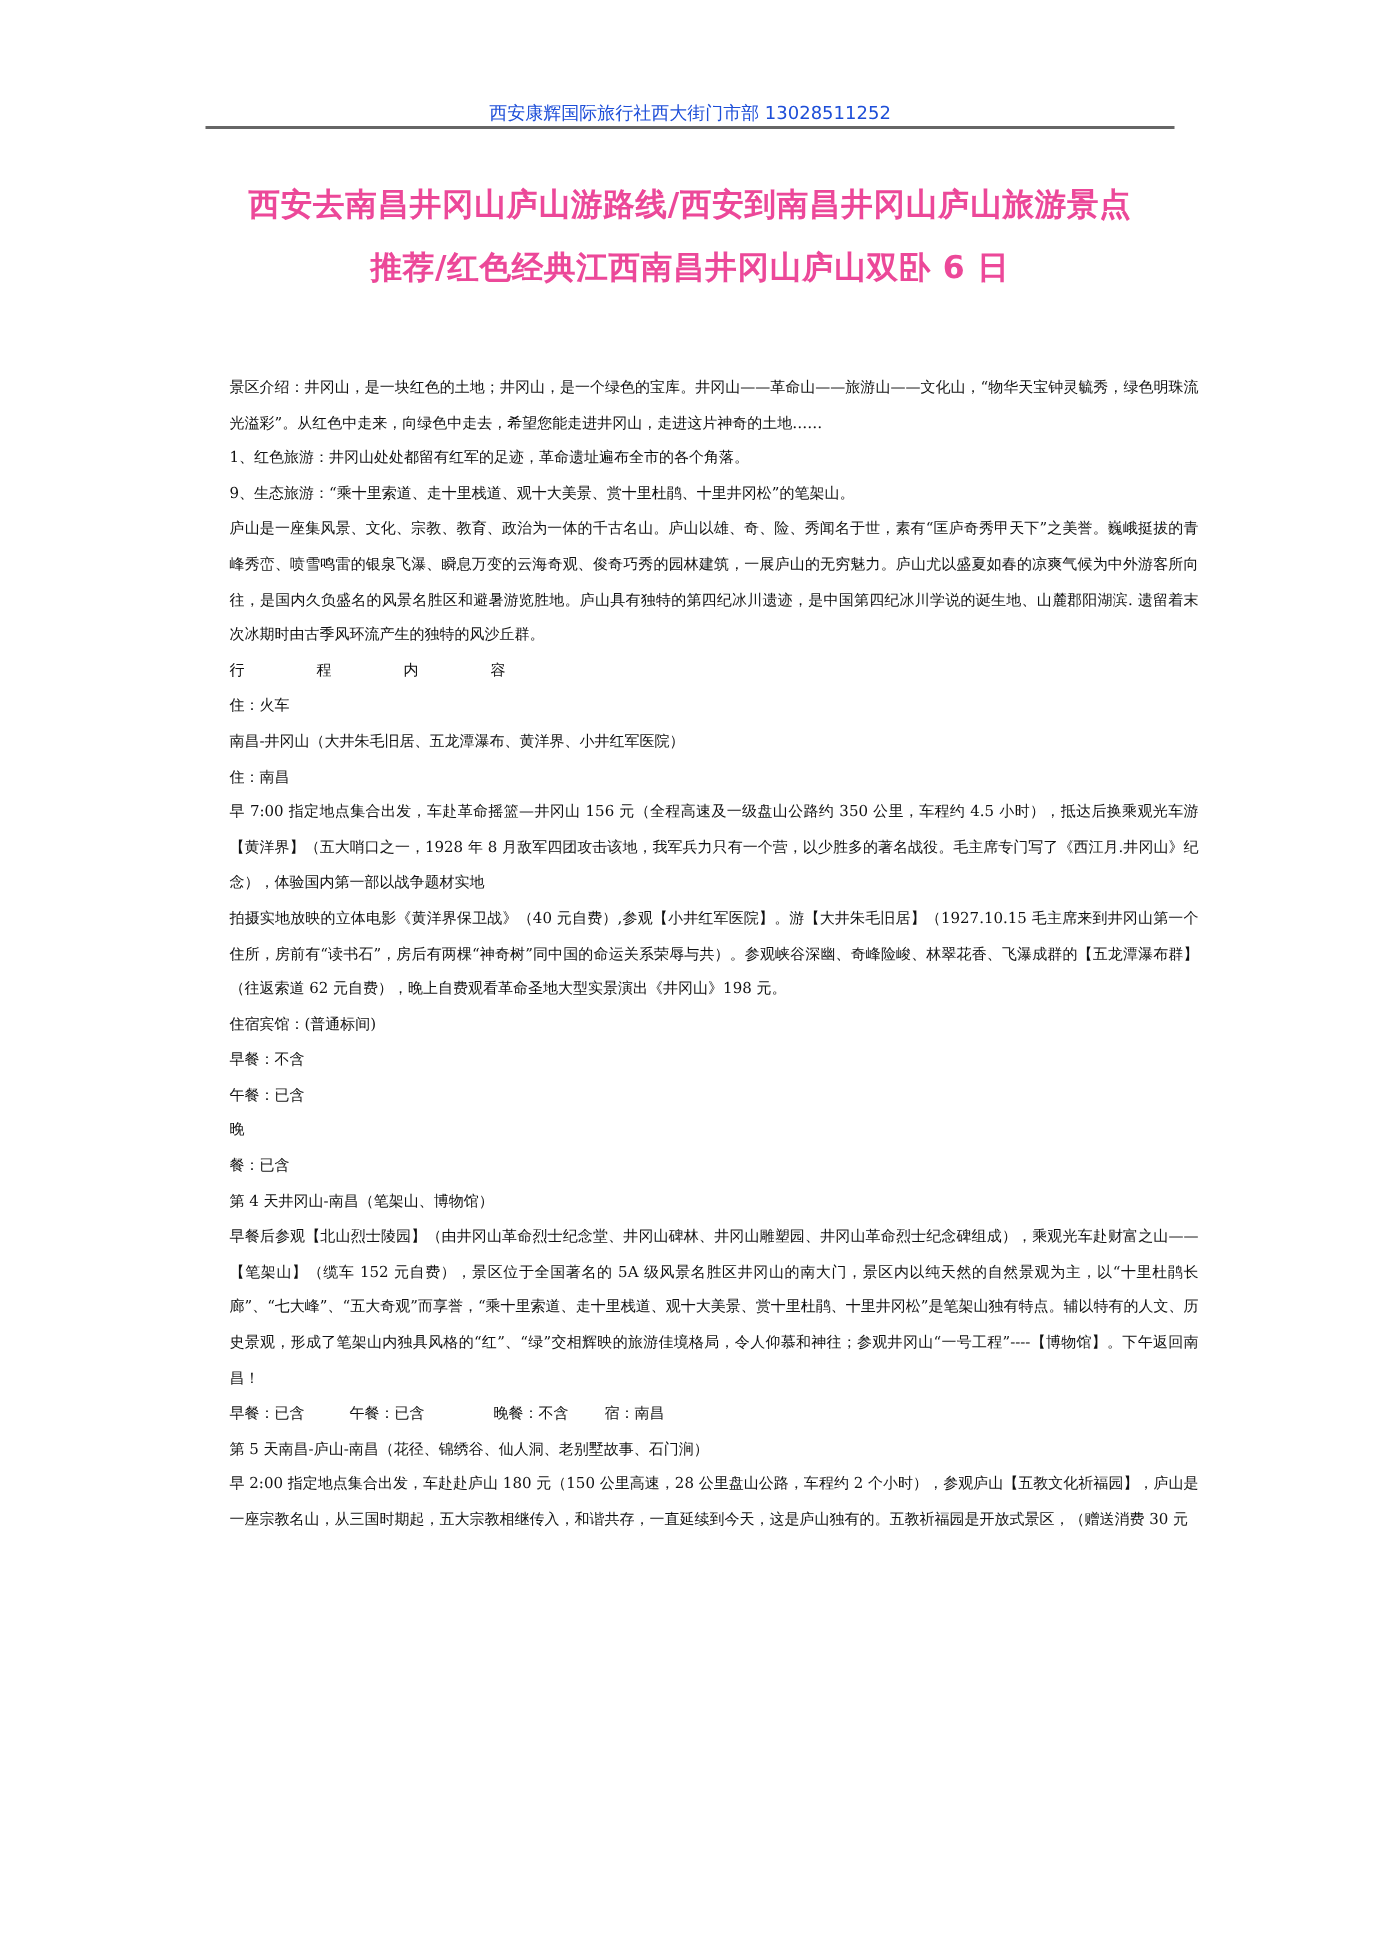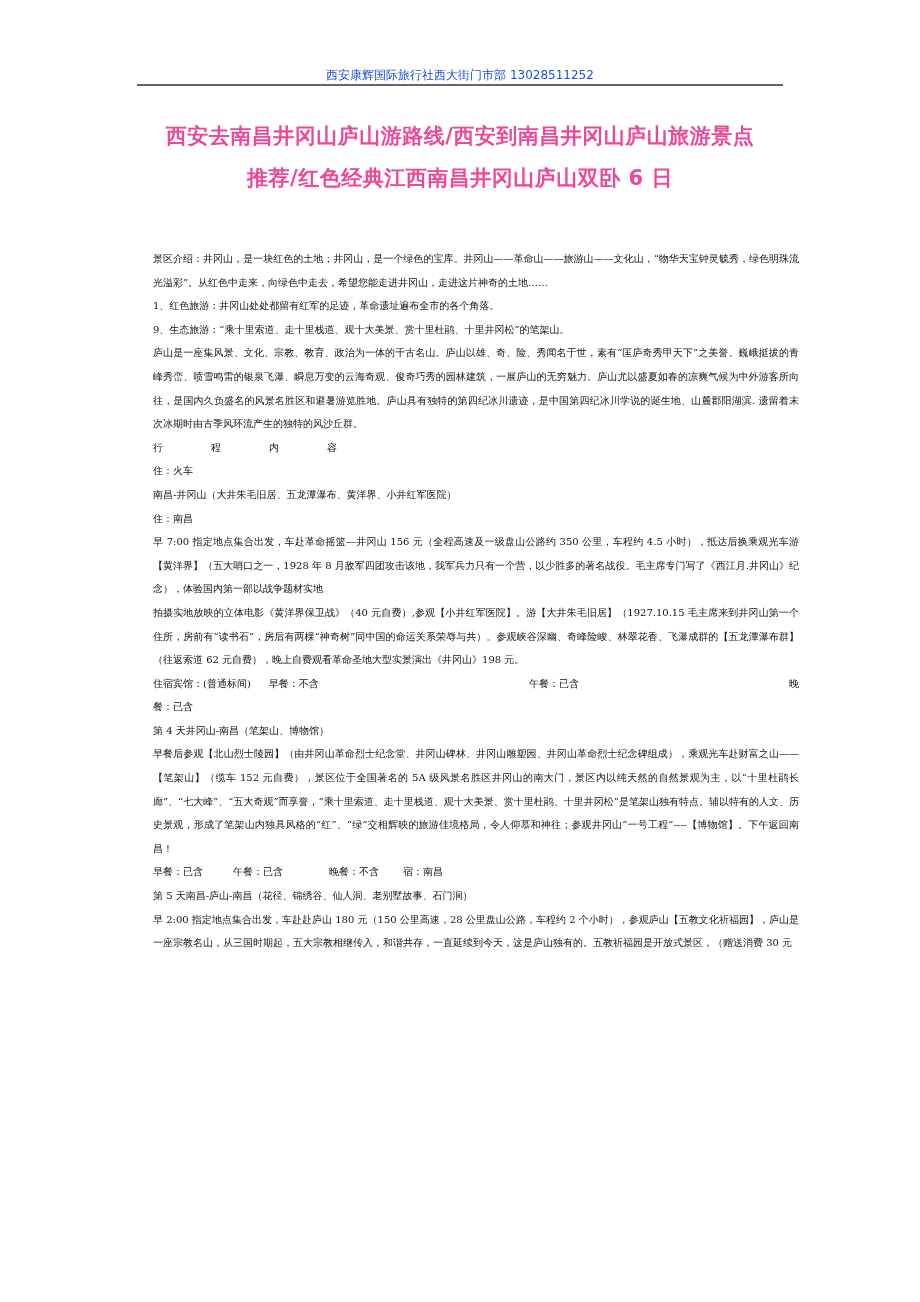--- a/index.html
+++ b/index.html
@@ -12,21 +12,21 @@
       border-top: 2px solid #666; }
     .title { position: absolute; left: -4px; width: 654px; text-align: center;
       font-family: "DejaVu Sans", "Liberation Sans", sans-serif; font-weight: bold;
       font-size: 21px; color: #ec4899; letter-spacing: 0.5px; white-space: nowrap; }
     .title.t1 { top: 122px; }
     .title.t2 { top: 164px; }
     .body { position: absolute; top: 207px; left: 16px; width: 646px; font-size: 10px;
       line-height: 23.6px; text-align: justify; margin-top: 40px; }
     .body p { margin: 0; }
     .spaced span { display: inline-block; width: 58px; }
-    .meals { display: flex; }
+    .meals { display: flex; flex-direction: column; }
     .meals .sp { flex: 1; }
   </style>
 </head>
 <body>
 
 <div class="page">
   <div class="header-text">西安康辉国际旅行社西大街门市部  13028511252</div>
   <div class="header-rule"></div>
 
   <div class="title t1">西安去南昌井冈山庐山游路线/西安到南昌井冈山庐山旅游景点</div>

